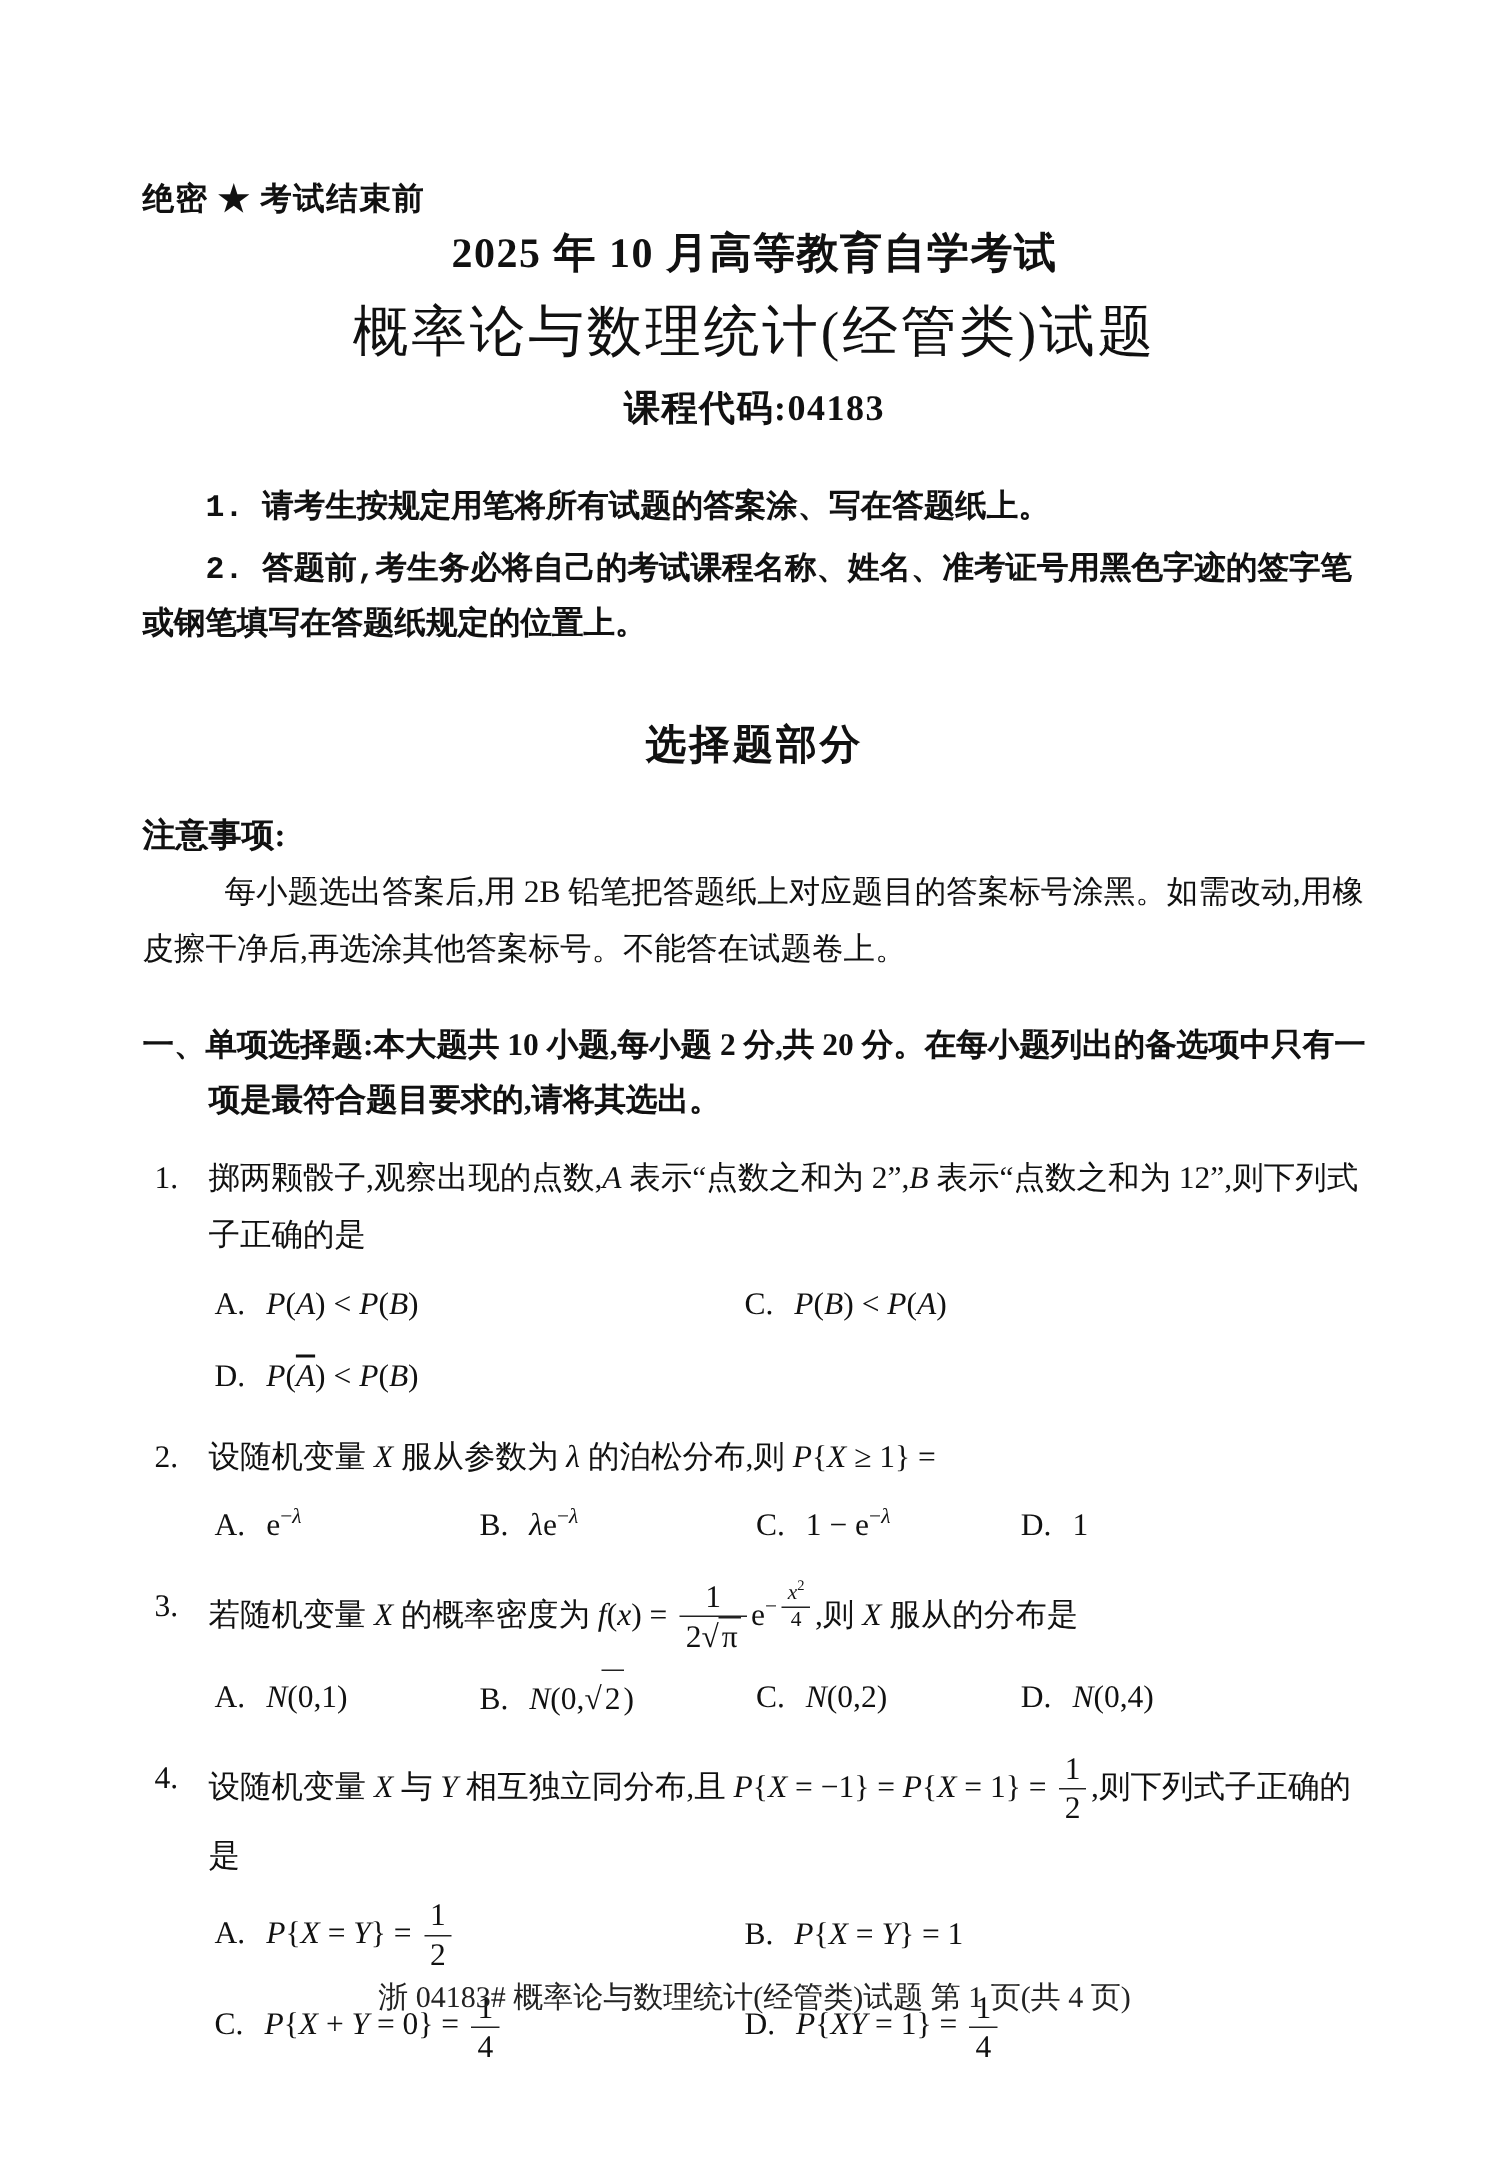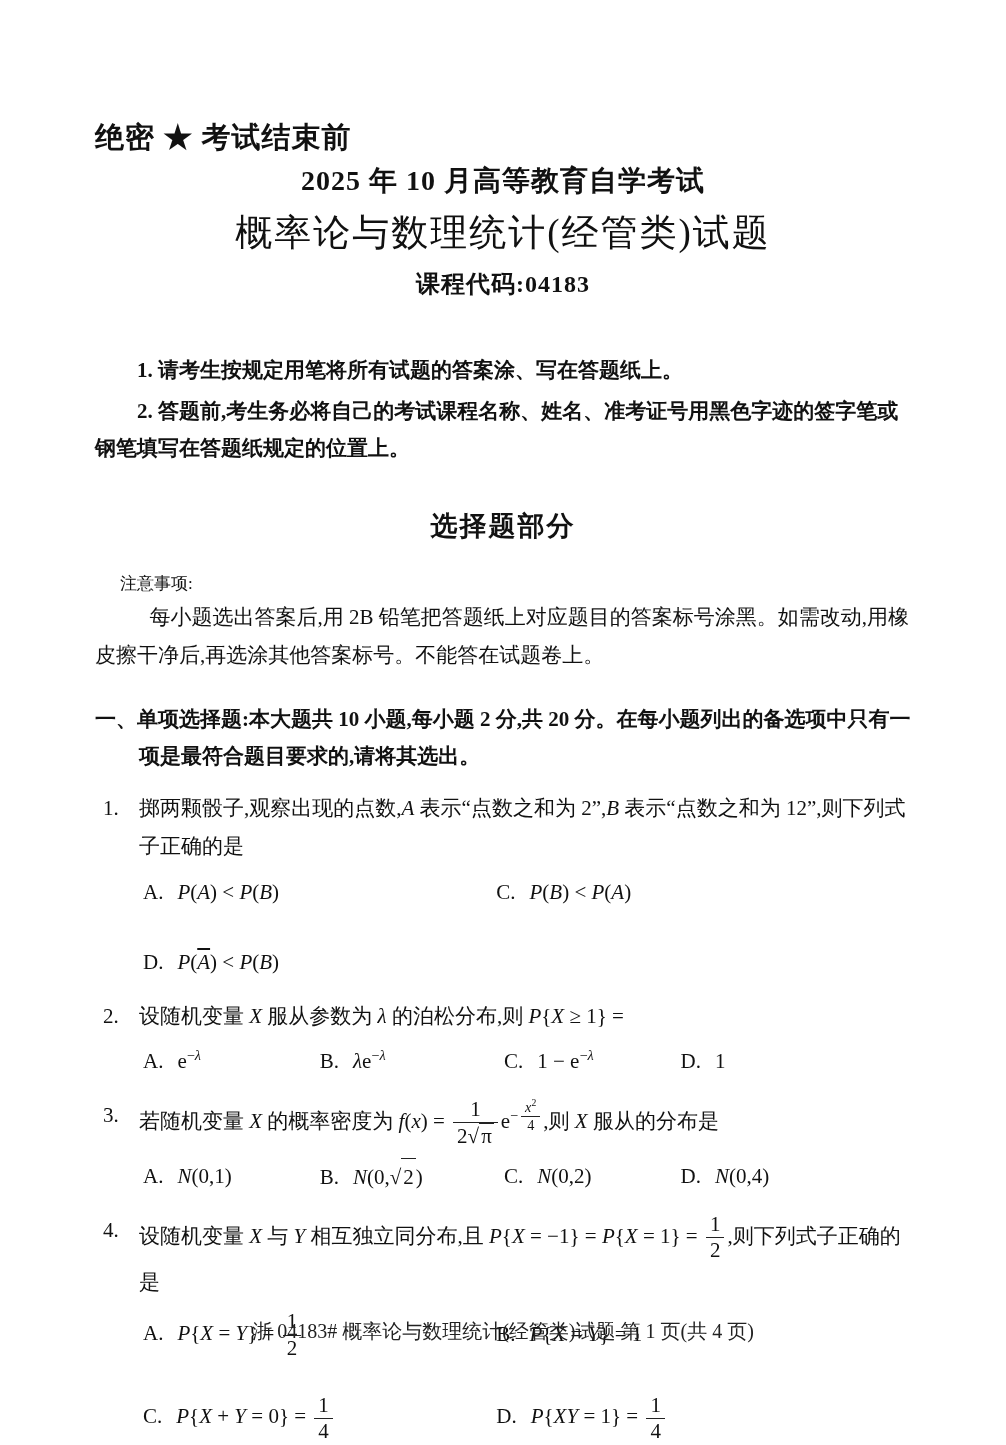--- a/index.html
+++ b/index.html
@@ -2,33 +2,33 @@
 <html><head>
 <meta charset="utf-8">
 <style>
   html,body{margin:0;padding:0;background:#ffffff;}
   .page{
     width:1006px;height:1445px;position:relative;background:#ffffff;
     padding:118px 95px 0 95px;box-sizing:border-box;color:#111;
     font-family:"Liberation Serif","DejaVu Serif",serif;
     overflow:hidden;
   }
-  .classification{font-size:29px;font-weight:bold;letter-spacing:1px;}
+  .classification{font-size:21px;font-weight:bold;letter-spacing:1px;}
   .exam-session{text-align:center;font-size:28px;font-weight:bold;margin-top:4px;letter-spacing:1px;}
   .paper-title{text-align:center;font-size:37px;font-weight:normal;margin-top:8px;letter-spacing:2px;}
   .course-code{text-align:center;font-size:24px;font-weight:bold;margin-top:10px;letter-spacing:1px;}
-  .instructions{margin-top:52px;}
+  .instructions{margin-top:34px;font-family:Liberation Mono, monospace;}
   .instr{font-weight:bold;font-size:21px;line-height:1.75;text-indent:2em;margin:4px 0;}
   .section-title{text-align:center;font-size:27px;font-weight:bold;margin-top:42px;letter-spacing:2px;}
-  .notice-heading{font-weight:normal;font-size:17px;margin-top:28px;margin-left:25px;}
+  .notice-heading{font-weight:bold;font-size:22px;margin-top:28px;}
   .notice-body{font-size:21px;line-height:1.8;text-indent:2.6em;margin:4px 0 0 0;}
   .part-heading{font-weight:bold;font-size:21px;line-height:1.75;margin:26px 0 12px 0;padding-left:2.1em;text-indent:-2.1em;}
   .question{position:relative;padding-left:44px;font-size:21px;line-height:1.8;margin-top:16px;}
   .q-num{position:absolute;left:8px;top:0;}
-  .options{margin-top:8px;padding-left:4px;display:grid;row-gap:32px;align-items:center;}
+  .options{margin-top:8px;padding-left:4px;display:grid;row-gap:10px;align-items:center;}
   .cols-2{grid-template-columns:46% 54%;}
   .cols-4{grid-template-columns:23% 24% 23% 30%;}
   .opt{white-space:nowrap;}
   .opt-label{margin-right:14px;}
   
   .q-stem i,.opt-formula i{font-style:italic;}
   .rm,.rm i{font-style:normal !important;}
   sup{font-size:68%;line-height:0;}
   .frac{display:inline-block;vertical-align:middle;text-align:center;line-height:1.2;margin:0 3px;}
   .frac .fnum{display:block;border-bottom:1.5px solid #222;padding:0 4px;}

